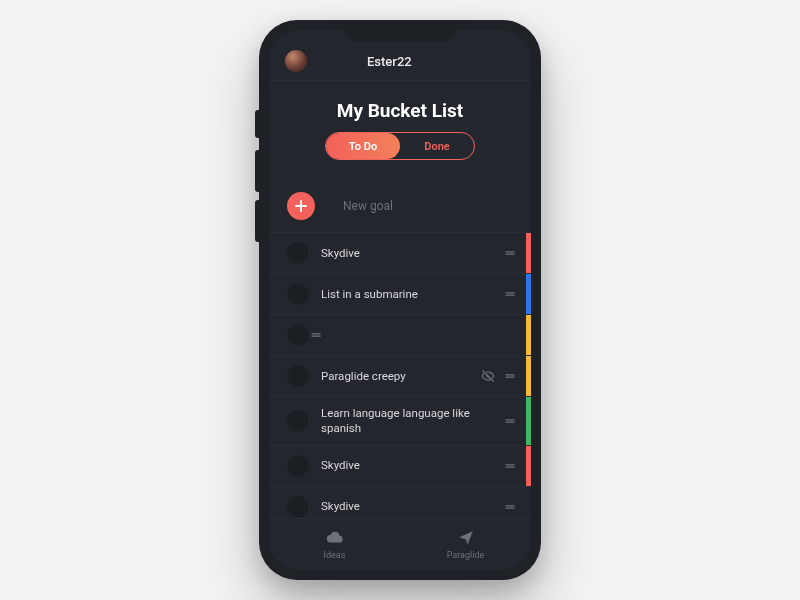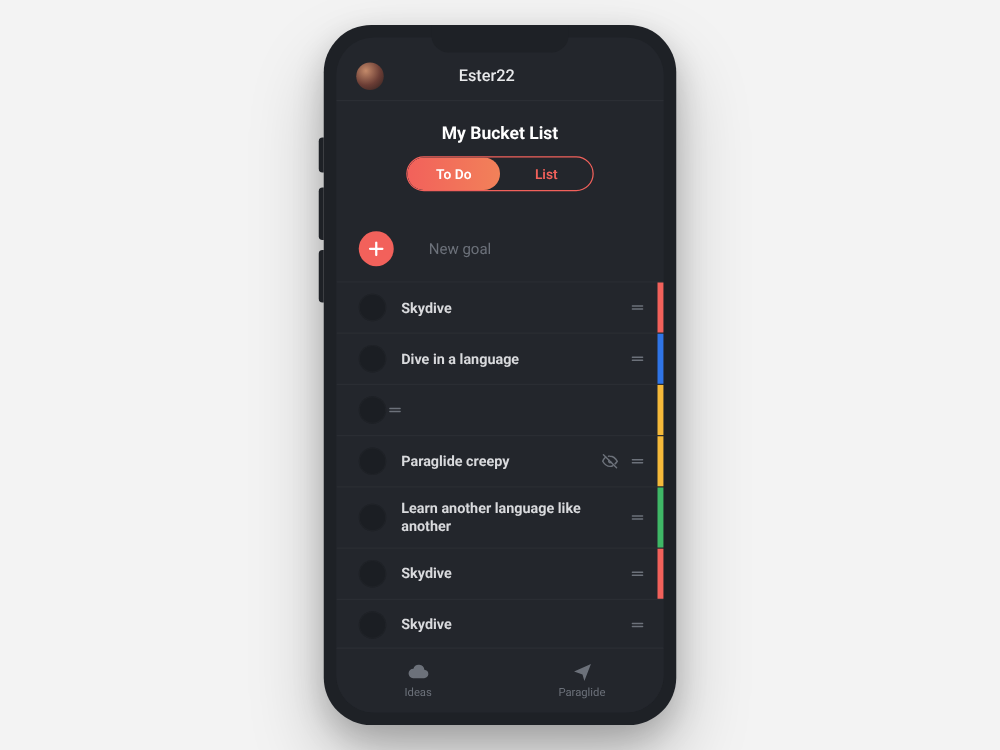--- a/index.html
+++ b/index.html
@@ -39,42 +39,42 @@
     display:flex; align-items:center; gap:28px;
     border-bottom:1px solid rgba(255,255,255,0.04);
   }
   .avatar {
     width:22px; height:22px; border-radius:50%;
     background: radial-gradient(circle at 35% 30%, #c48a6a 0%, #6b3d35 55%, #2b1f1d 100%);
     flex-shrink:0;
   }
   .username { color:#e9eaec; font-size:13px; font-weight:500; margin-left:32px;}
   .title-block { text-align:center; padding:18px 0 12px; }
-  .page-title { color:#fff; font-size:14px; font-weight:700; }
+  .page-title { color:#fff; font-size:19px; font-weight:700; }
   .seg {
     margin:10px auto 14px; width:150px; height:28px;
     display:flex; border:1px solid #f2615b; border-radius:20px; overflow:hidden;
   }
   .seg .seg-btn {
     flex:1; display:flex; align-items:center; justify-content:center;
     font-size:11px; font-weight:600; cursor:pointer;
   }
   .seg-active { background: linear-gradient(90deg,#f2615b,#f28159); color:#fff; border-radius:20px; }
   .seg-inactive { color:#f2615b; background:transparent; }
   .new-goal-row {
     display:flex; align-items:center; gap:28px;
     padding:6px 18px 12px 18px;
   }
   .add-btn {
     width:28px; height:28px; border-radius:50%;
     background:#f2615b; color:#fff; display:flex; align-items:center; justify-content:center;
     font-size:16px; font-weight:600; cursor:pointer;
   }
   .new-goal-ph { color:#6c717a; font-size:12px; }
-  .list { flex:1; overflow:hidden;font-weight:bold; }
+  .list { flex:1; overflow:hidden; }
   .item {
     position:relative;
     display:flex; align-items:center;
     padding:9px 14px 9px 18px;
     border-top:1px solid rgba(255,255,255,0.035);
     min-height:40px;
   }
   .check {
     width:22px; height:22px; border-radius:50%;
     background:#1b1e23; flex-shrink:0; cursor:pointer;
@@ -107,21 +107,21 @@
 
     <div class="header">
       <div class="avatar"></div>
       <div class="username">Ester22</div>
     </div>
 
     <div class="title-block">
       <div class="page-title">My Bucket List</div>
       <div class="seg">
         <div class="seg-btn seg-active">To Do</div>
-        <div class="seg-btn seg-inactive">List</div>
+        <div class="seg-btn seg-inactive">Done</div>
       </div>
     </div>
 
     <div class="new-goal-row">
       <div class="add-btn">
         <svg width="12" height="12" viewBox="0 0 12 12">
             <path d="M6 1v10M1 6h10" stroke="#fff" stroke-width="1.8" stroke-linecap="round"></path>
           </svg>
       </div>
       <div class="new-goal-ph">New goal</div>
@@ -136,21 +136,21 @@
               <svg width="14" height="14" viewBox="0 0 24 24" stroke="currentColor" stroke-width="2" stroke-linecap="round">
                 <line x1="5" y1="10" x2="19" y2="10"></line>
                 <line x1="5" y1="14" x2="19" y2="14"></line>
               </svg>
             </span>
           </div>
           <div class="color-tab" style="background:#f2615b"></div>
         </div>
         <div class="item">
           <div class="check"></div>
-          <div class="item-label">Dive in a language</div>
+          <div class="item-label">List in a submarine</div>
           <div class="row-icons">
             <span class="drag">
               <svg width="14" height="14" viewBox="0 0 24 24" stroke="currentColor" stroke-width="2" stroke-linecap="round">
                 <line x1="5" y1="10" x2="19" y2="10"></line>
                 <line x1="5" y1="14" x2="19" y2="14"></line>
               </svg>
             </span>
           </div>
           <div class="color-tab" style="background:#2f74e6"></div>
         </div>
@@ -182,21 +182,21 @@
               <svg width="14" height="14" viewBox="0 0 24 24" stroke="currentColor" stroke-width="2" stroke-linecap="round">
                 <line x1="5" y1="10" x2="19" y2="10"></line>
                 <line x1="5" y1="14" x2="19" y2="14"></line>
               </svg>
             </span>
           </div>
           <div class="color-tab" style="background:#f5b93a"></div>
         </div>
         <div class="item">
           <div class="check"></div>
-          <div class="item-label">Learn another language like another</div>
+          <div class="item-label">Learn language language like spanish</div>
           <div class="row-icons">
             <span class="drag">
               <svg width="14" height="14" viewBox="0 0 24 24" stroke="currentColor" stroke-width="2" stroke-linecap="round">
                 <line x1="5" y1="10" x2="19" y2="10"></line>
                 <line x1="5" y1="14" x2="19" y2="14"></line>
               </svg>
             </span>
           </div>
           <div class="color-tab" style="background:#3fb766"></div>
         </div>

